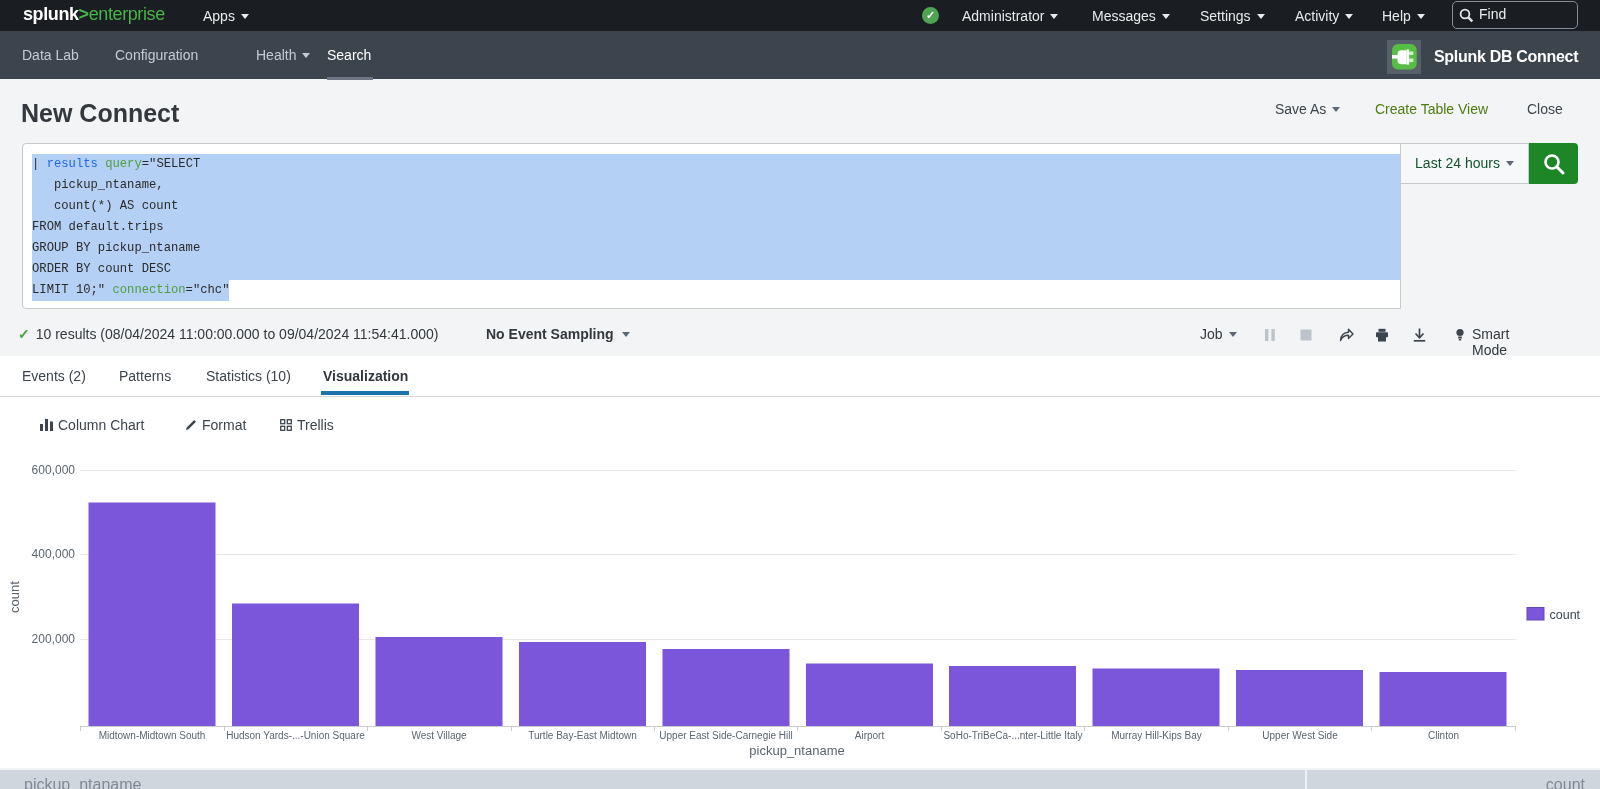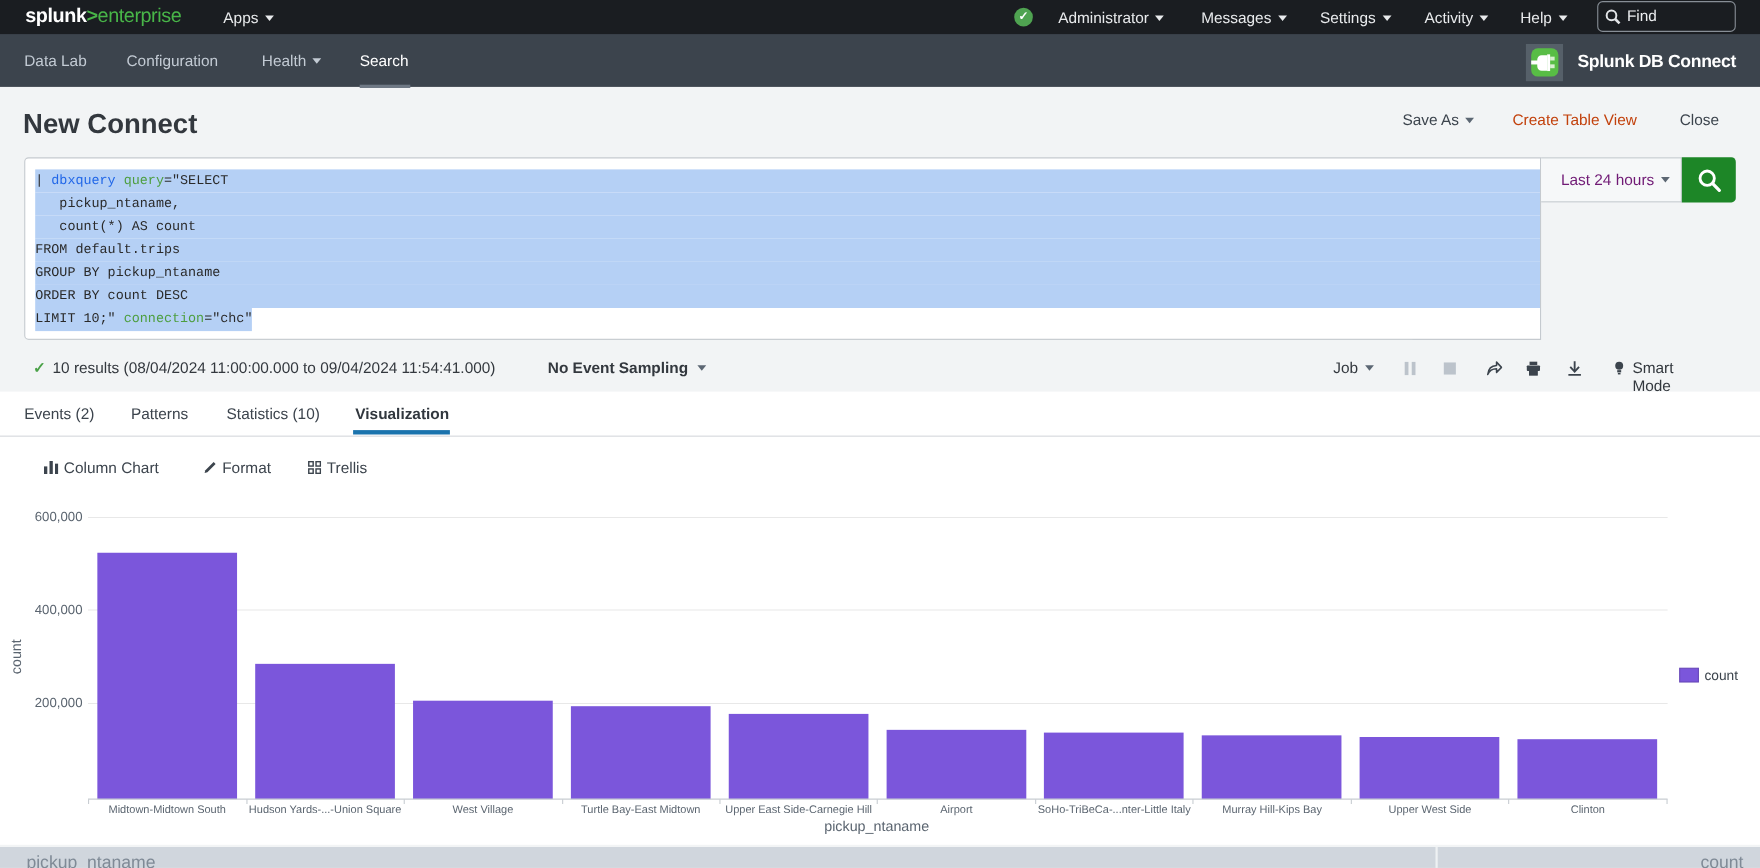--- a/index.html
+++ b/index.html
@@ -19,32 +19,32 @@
 
 #appbar { position:absolute; left:0; top:31px; width:1600px; height:48px; background:#3c444d; }
 .appitem { position:absolute; top:16px; font-size:14px; color:#c3cbd4; }
 .appitem.active { color:#fff; }
 #searchuline { position:absolute; left:327px; top:46px; width:46px; height:3px; background:#6e7884; }
 #dbicon { position:absolute; left:1387px; top:9px; width:34px; height:34px; }
 #dbname { position:absolute; left:1434px; top:17px; font-size:16px; font-weight:bold; color:#fff; letter-spacing:-0.3px; }
 
 #newsearch { position:absolute; left:21px; top:99px; font-size:25px; font-weight:600; color:#33383e; }
 .hbtn { position:absolute; top:101px; font-size:14px; color:#3c444d; }
-.hbtn.disabled { color:#c2410c; }
+.hbtn.disabled { color:#4d7c0f; }
 
 #searchbox { position:absolute; left:22px; top:143px; width:1379px; height:166px; background:#fff; border:1px solid #c5cacf; border-radius:4px 0 0 4px; }
 #code { position:absolute; left:9px; top:10px; font-family:"Liberation Mono", monospace; font-size:12.2px; line-height:21px; color:#2a2a2a; white-space:pre; }
 .hl { background:#b5d0f5; display:inline-block; width:1368px; }
 .hl.last { width:auto; }
 .kb { color:#2167e8; } .kg { color:#4d9e3f; }
-#timepicker { position:absolute; left:1401px; top:143px; width:128px; height:41px; background:#f6f8f9; border:1px solid #c5cacf; border-left:none; font-size:14px; color:#701a75; text-align:left; line-height:39px;padding-left:18px; }
+#timepicker { position:absolute; left:1401px; top:143px; width:128px; height:41px; background:#f6f8f9; border:1px solid #c5cacf; border-left:none; font-size:14px; color:#14532d; text-align:center; line-height:39px; }
 #searchbtn { position:absolute; left:1529px; top:143px; width:49px; height:41px; background:#1d8627; border-radius:0 4px 4px 0; }
 #searchbtn svg { position:absolute; left:13px; top:9px; }
 
-#resultsbar { position:absolute; left:12px; top:309px; width:1272px; height:47px; background:#f2f4f5; font-size:14px; color:#33383e; }
+#resultsbar { position:absolute; left:0; top:309px; width:1272px; height:47px; background:#f2f4f5; font-size:14px; color:#33383e; }
 #resultsbar .chk { color:#4aa147; font-weight:bold; margin-right:6px; }
 .jobicon { position:absolute; top:19px; }
 
 #tabsec { position:absolute; left:0; top:356px; width:1600px; height:412px; background:#fff; }
 .tab { position:absolute; top:12px; font-size:14px; color:#3c444d; }
 .tab.active { font-weight:bold; color:#31373e; }
 #tabuline { position:absolute; left:321px; top:35px; width:88px; height:4px; background:#1a73ad; }
 #tabborder { position:absolute; left:0; top:40px; width:1600px; height:1px; background:#d4d8dc; }
 .vctrl { position:absolute; top:61px; font-size:14px; color:#3c444d; }
 </style>
@@ -60,40 +60,40 @@
   <div class="topitem" style="left:1295px;">Activity<span class="caret"></span></div>
   <div class="topitem" style="left:1382px;">Help<span class="caret"></span></div>
   <div id="findbox"><svg width="15" height="15" viewBox="0 0 15 15">
         <circle cx="6" cy="6" r="4.4" fill="none" stroke="#e2e5e8" stroke-width="1.8"></circle>
         <line x1="9.3" y1="9.3" x2="13.3" y2="13.3" stroke="#e2e5e8" stroke-width="2.4"></line>
       </svg>Find</div>
 </div>
 <div id="appbar">
   <div class="appitem" style="left:22px;">Data Lab</div>
   <div class="appitem" style="left:115px;">Configuration</div>
-  <div class="appitem" style="left:238px;">Health<span class="caret" style="border-top-color:#c3cbd4;"></span></div>
+  <div class="appitem" style="left:256px;">Health<span class="caret" style="border-top-color:#c3cbd4;"></span></div>
   <div class="appitem active" style="left:327px;">Search</div>
   <div id="searchuline"></div>
   <div id="dbicon"><svg width="34" height="34" viewBox="0 0 34 34">
         <rect x="0" y="0" width="34" height="34" fill="#566069"></rect>
         <rect x="5" y="3.9" width="24.7" height="25.7" rx="6" fill="#58bd45"></rect>
         <rect x="5" y="15" width="6.5" height="3.6" fill="#fff"></rect>
         <path d="M14.5 10.3 h5 v14 h-5 a4 4 0 0 1 -4 -4 v-6 a4 4 0 0 1 4 -4 z" fill="#fff"></path>
         <rect x="19.5" y="9.4" width="2.7" height="15.2" fill="#fff"></rect>
         <rect x="22.2" y="11.5" width="4.1" height="3.5" fill="#d8efd0"></rect>
         <rect x="22.2" y="18.5" width="4.1" height="3.5" fill="#d8efd0"></rect>
       </svg></div>
   <div id="dbname">Splunk DB Connect</div>
 </div>
 <div id="newsearch">New Connect</div>
 <div class="hbtn" style="left:1275px;">Save As<span class="caret2"></span></div>
 <div class="hbtn disabled" style="left:1375px;">Create Table View</div>
 <div class="hbtn" style="left:1527px;">Close</div>
 <div id="searchbox">
-<div id="code"><span class="hl">​| <span class="kb">dbxquery</span> <span class="kg">query</span>="SELECT</span>
+<div id="code"><span class="hl">​| <span class="kb">results</span> <span class="kg">query</span>="SELECT</span>
 <span class="hl">​   pickup_ntaname,</span>
 <span class="hl">​   count(*) AS count</span>
 <span class="hl">​FROM default.trips</span>
 <span class="hl">​GROUP BY pickup_ntaname</span>
 <span class="hl">​ORDER BY count DESC</span>
 <span class="hl last">​LIMIT 10;" <span class="kg">connection</span>="chc"</span></div>
 </div>
 <div id="timepicker">Last 24 hours<span class="caret2"></span></div>
 <div id="searchbtn">
     <svg width="24" height="24" viewBox="0 0 24 24">

